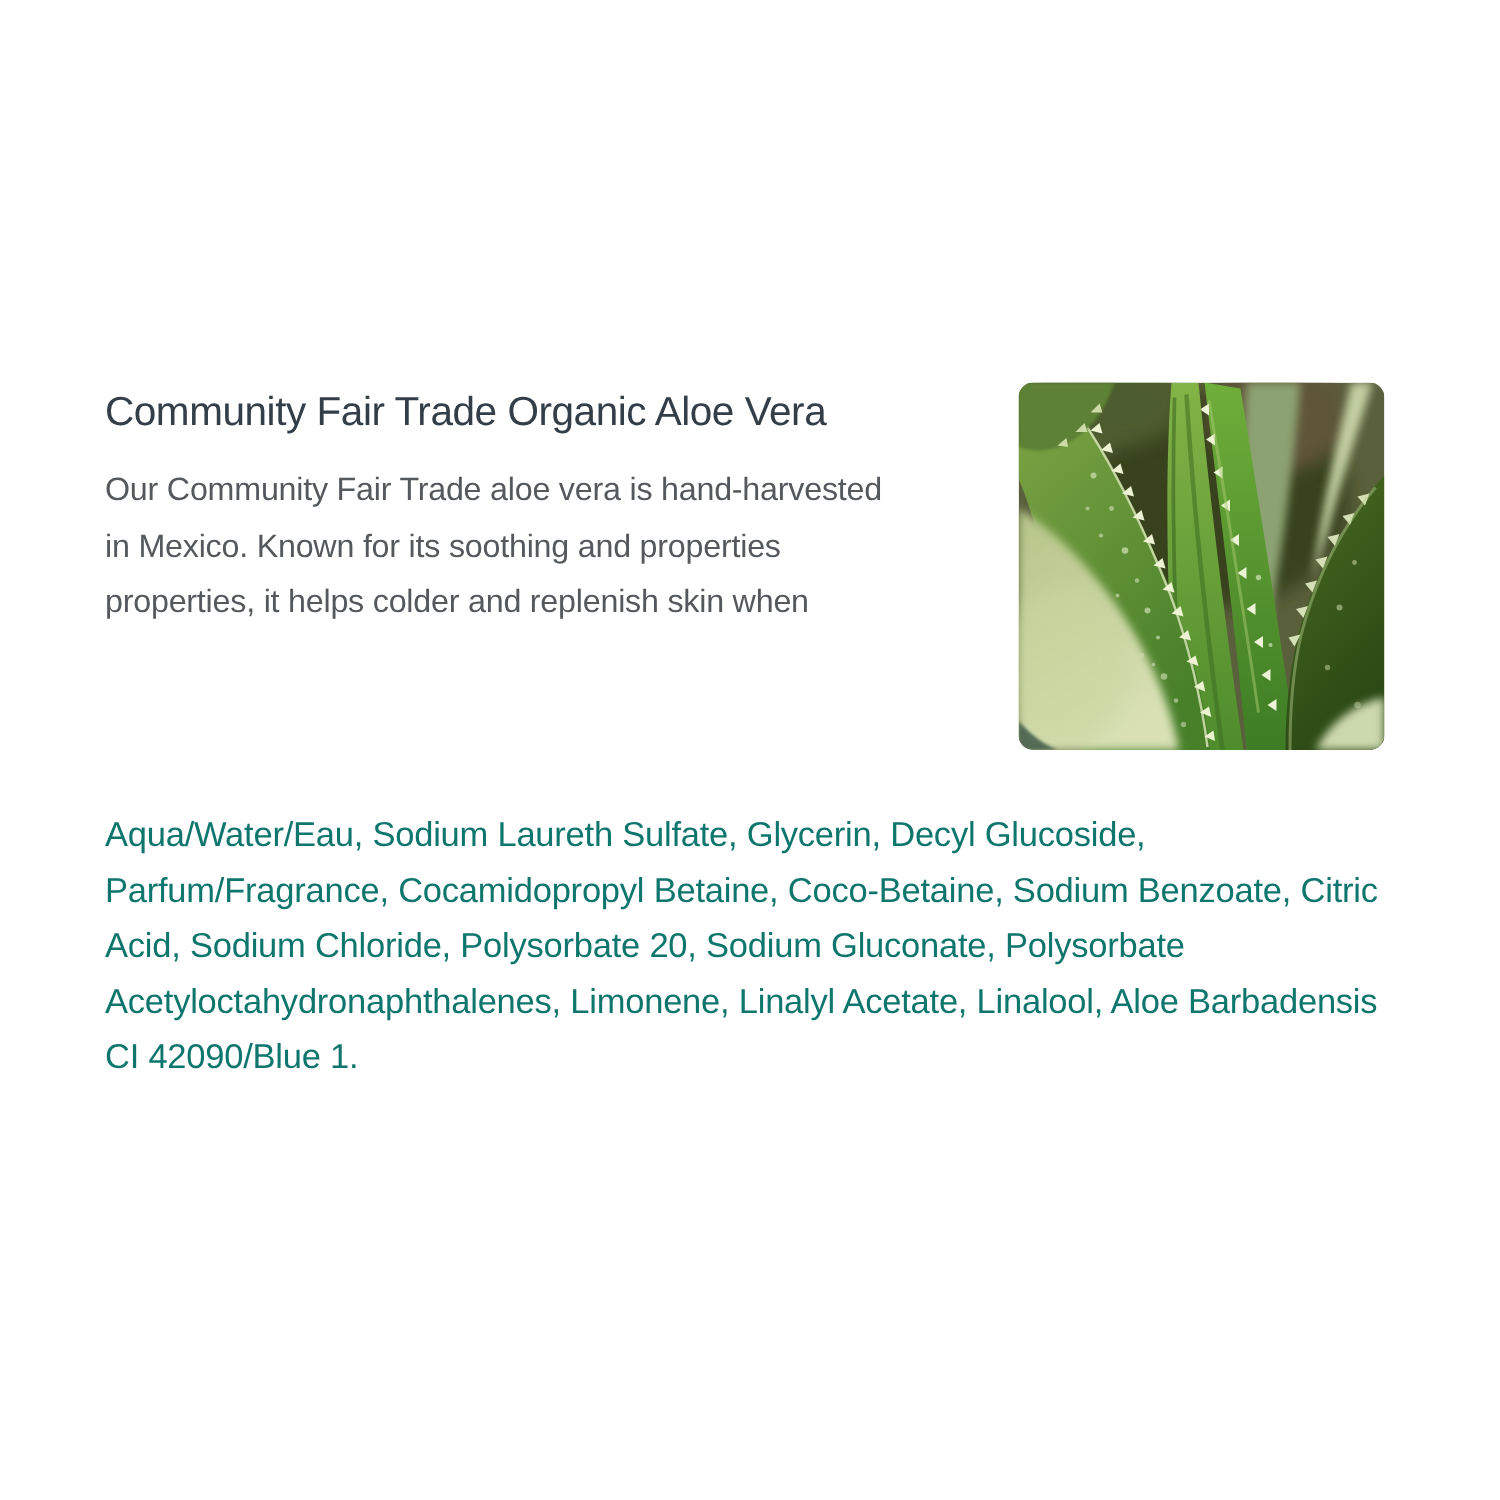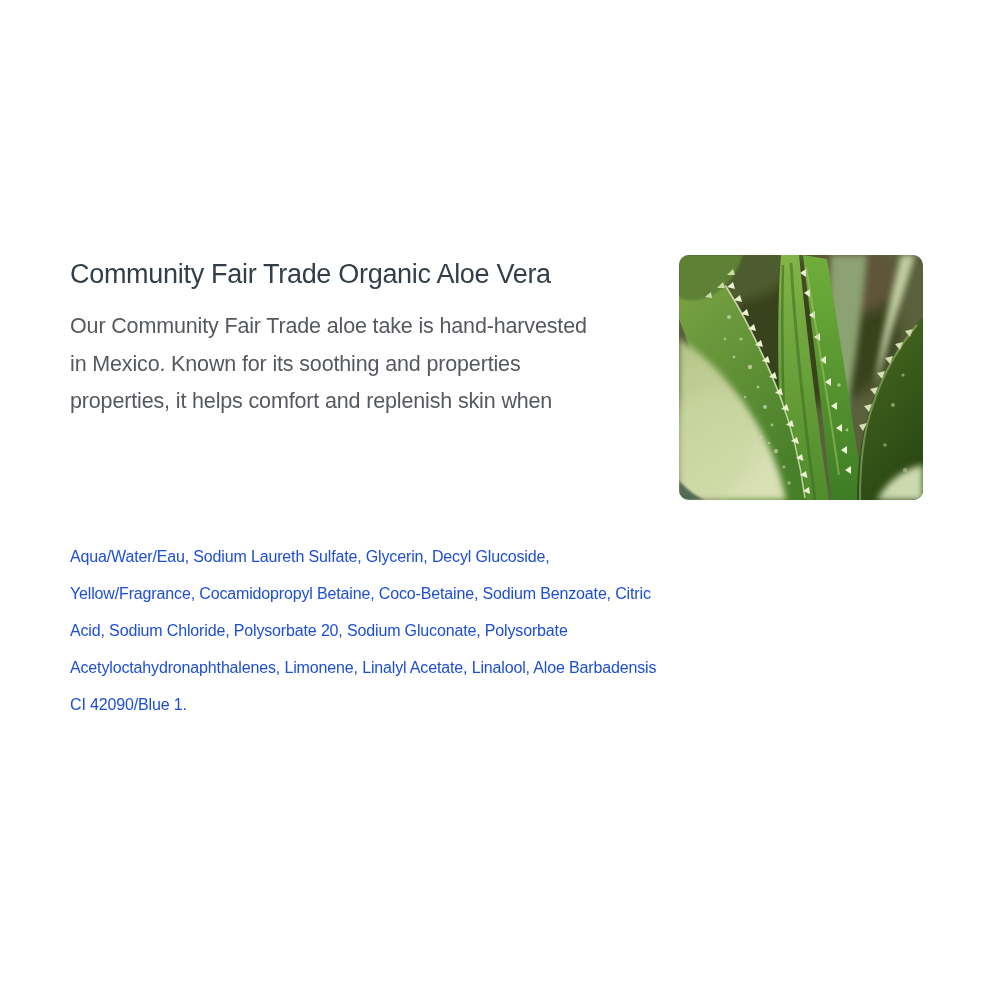--- a/index.html
+++ b/index.html
@@ -32,46 +32,46 @@
     font-size: 21.5px;
     letter-spacing: -0.15px;
     color: #55595e;
     line-height: 37.5px;
   }
   .section-description .line { white-space: nowrap; }
   .ingredients-list {
     position: absolute;
     left: 70px; top: 538px;
     width: 880px;
-    font-size: 16px;
+    font-size: 23px;
     letter-spacing: -0.15px;
-    color: #1d4ed8;
+    color: #0f766e;
     line-height: 37px;
   }
   .ingredients-list .line { white-space: nowrap; }
   .aloe-photo {
     position: absolute;
     left: 679px; top: 255px;
     width: 244px; height: 245px;
     border-radius: 10px;
     overflow: hidden;
   }
   .aloe-photo svg { display: block; width: 100%; height: 100%; }
 </style>
 </head>
 <body>
 
 <div class="page">
 
   <h1 class="section-heading">Community Fair Trade Organic Aloe Vera</h1>
 
   <div class="section-description">
-    <div class="line">Our Community Fair Trade aloe take is hand-harvested</div>
+    <div class="line">Our Community Fair Trade aloe vera is hand-harvested</div>
     <div class="line">in Mexico. Known for its soothing and properties</div>
-    <div class="line">properties, it helps comfort and replenish skin when</div>
+    <div class="line">properties, it helps colder and replenish skin when</div>
   </div>
 
   <figure class="aloe-photo" role="img" aria-label="Close-up of fresh green aloe vera leaves with serrated edges and water droplets">
     <svg viewBox="0 0 244 245" preserveAspectRatio="none">
       <defs>
         <filter id="f1" x="-20%" y="-20%" width="140%" height="140%">
             <feGaussianBlur stdDeviation="1.2"></feGaussianBlur>
           </filter>
         <filter id="f3" x="-30%" y="-30%" width="160%" height="160%">
             <feGaussianBlur stdDeviation="3"></feGaussianBlur>
@@ -193,19 +193,19 @@
       <path d="M0,84 C30,102 58,134 80,172 C94,198 103,222 107,245 L0,245 Z" fill="url(#gPale)" filter="url(#f3)"></path>
       <ellipse cx="30" cy="190" rx="40" ry="55" fill="#c9d69e" opacity="0.5" filter="url(#f5)"></ellipse>
       <path d="M0,226 C10,236 18,242 26,245 L0,245 Z" fill="#47604d" opacity="0.9" filter="url(#f1)"></path>
 
       <path d="M198,245 C208,226 224,214 244,210 L244,245 Z" fill="#ccd8ae" filter="url(#f3)"></path>
     </svg>
   </figure>
 
   <div class="ingredients-list">
     <div class="line">Aqua/Water/Eau, Sodium Laureth Sulfate, Glycerin, Decyl Glucoside,</div>
-    <div class="line">Yellow/Fragrance, Cocamidopropyl Betaine, Coco-Betaine, Sodium Benzoate, Citric</div>
+    <div class="line">Parfum/Fragrance, Cocamidopropyl Betaine, Coco-Betaine, Sodium Benzoate, Citric</div>
     <div class="line">Acid, Sodium Chloride, Polysorbate 20, Sodium Gluconate, Polysorbate</div>
     <div class="line">Acetyloctahydronaphthalenes, Limonene, Linalyl Acetate, Linalool, Aloe Barbadensis</div>
     <div class="line">CI 42090/Blue 1.</div>
   </div>
 
 </div>
 
 </body></html>

